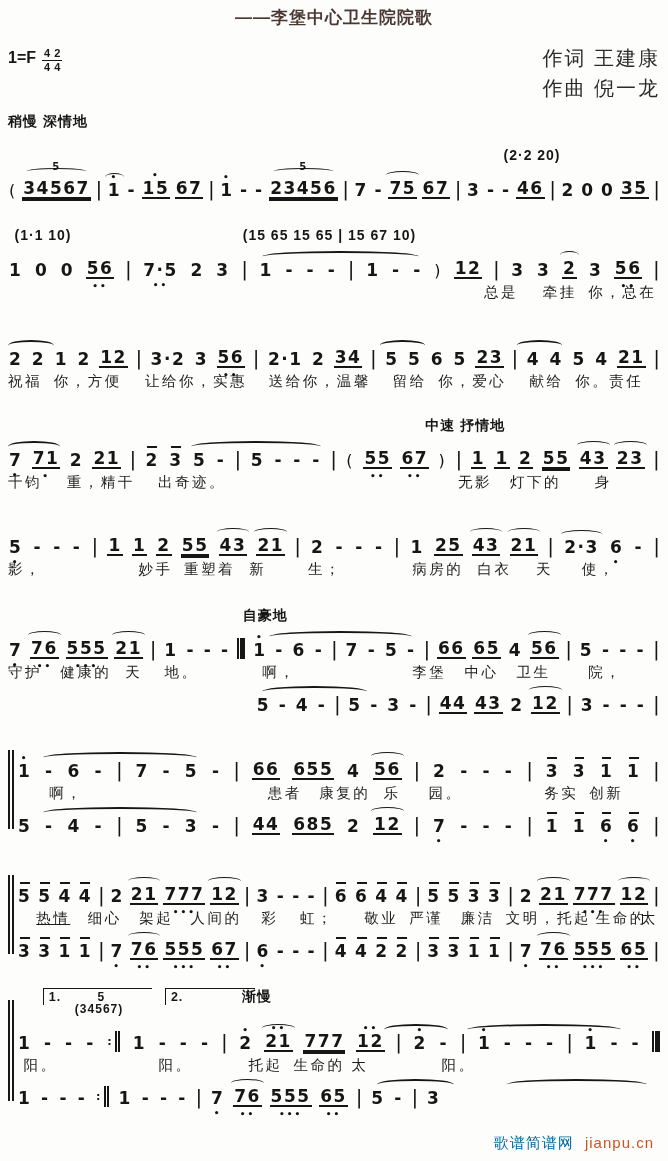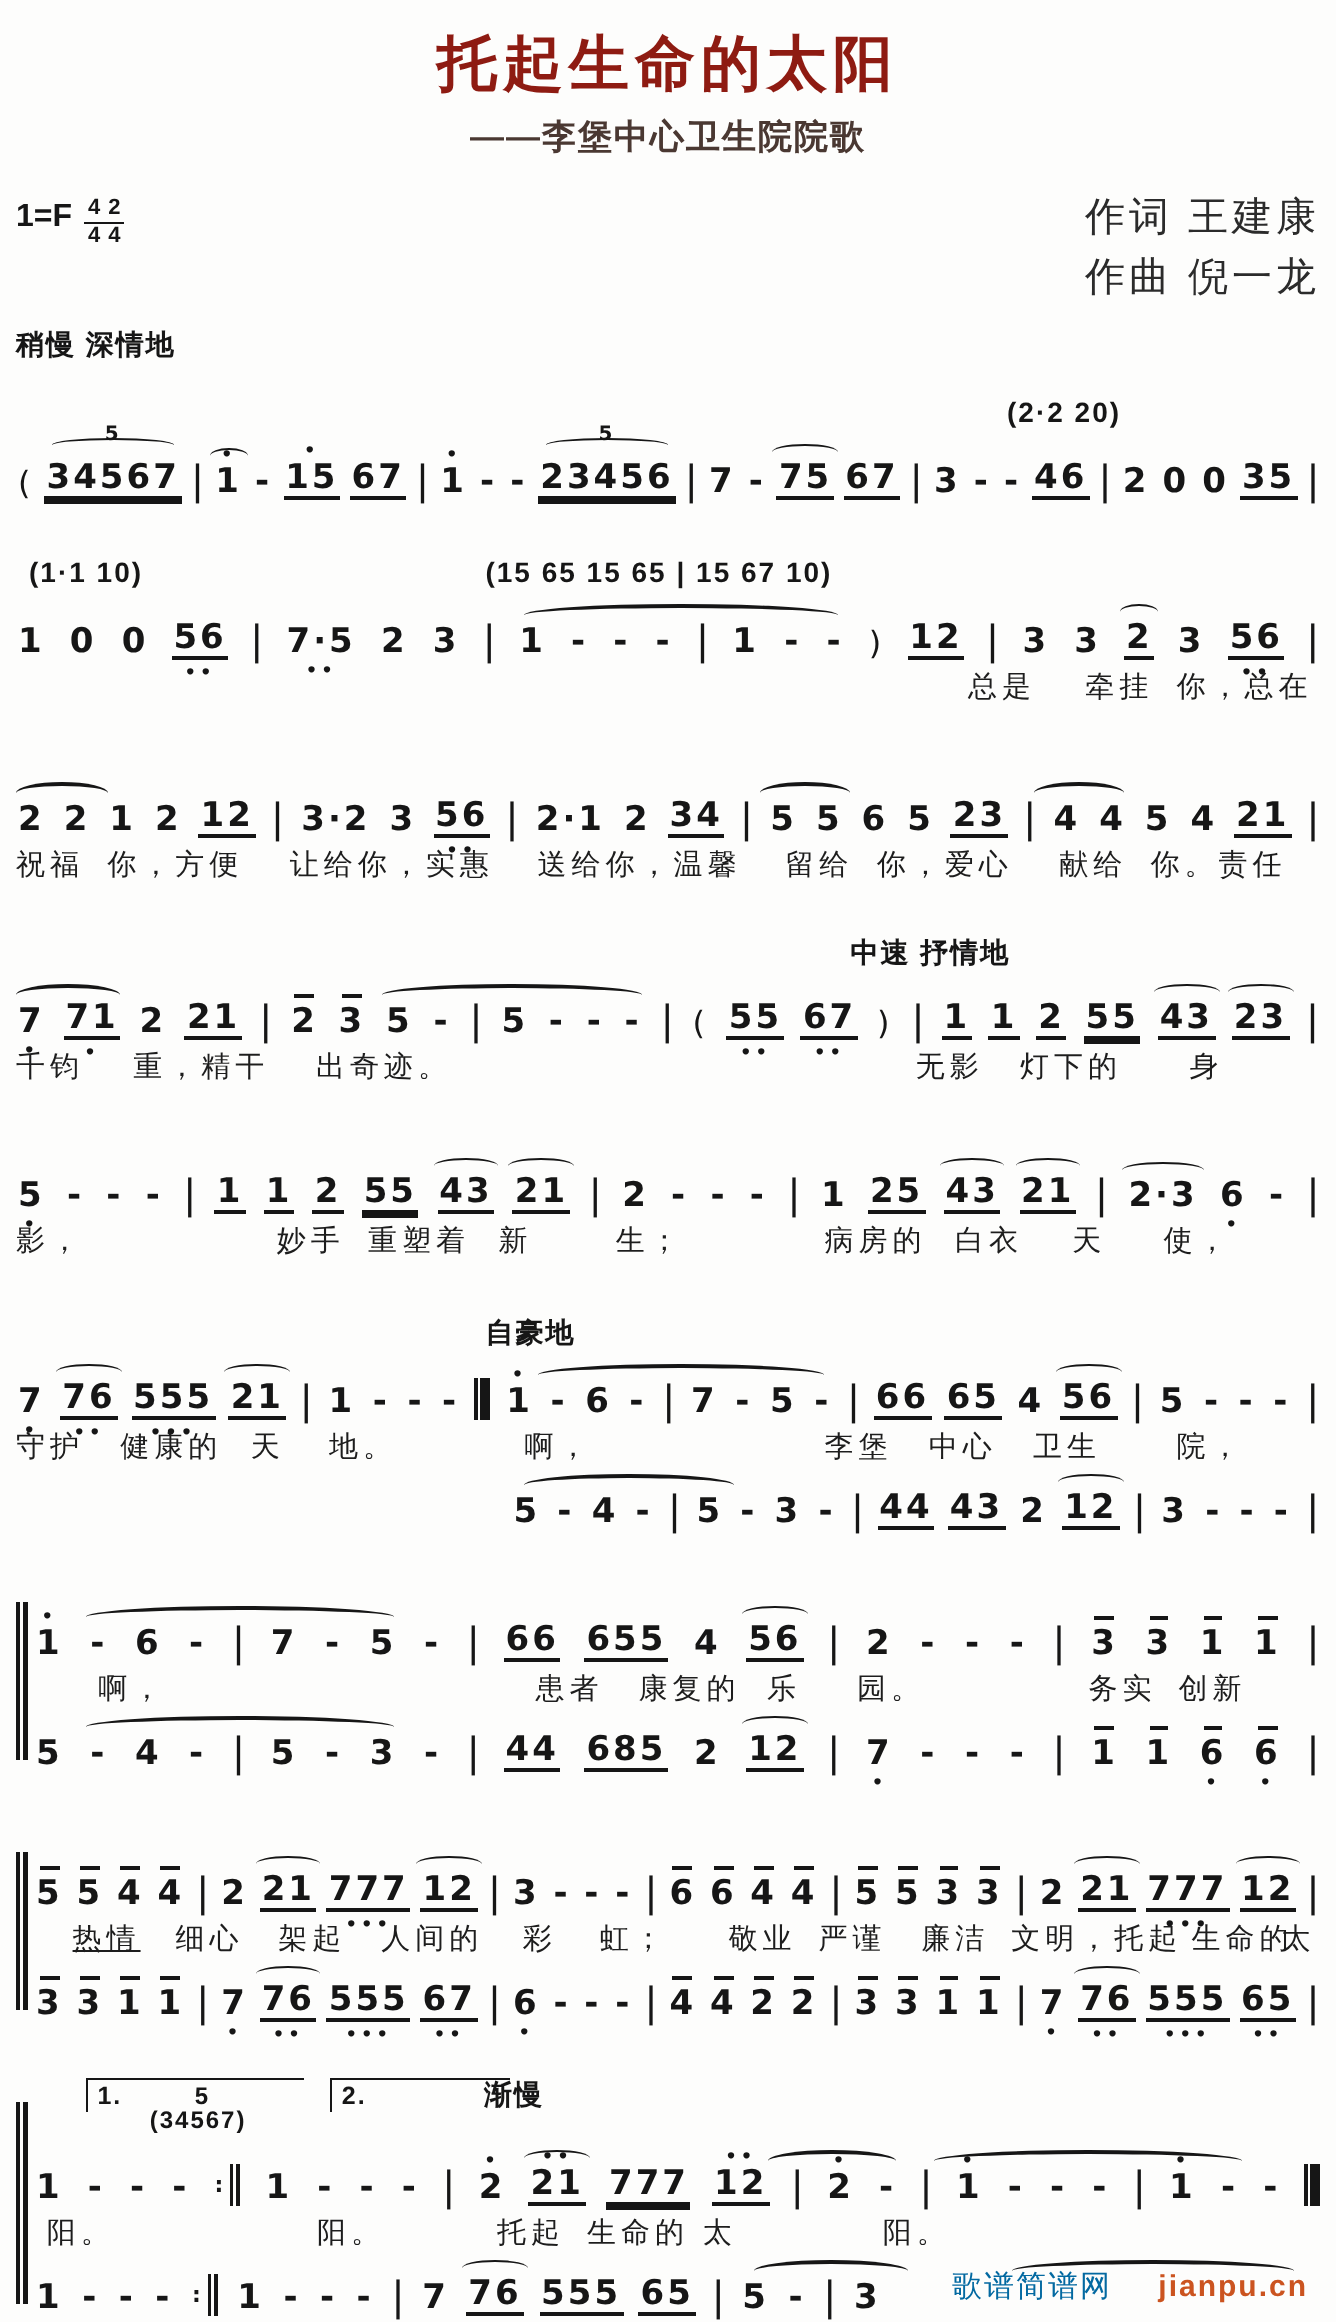--- a/index.html
+++ b/index.html
@@ -52,27 +52,26 @@
   .tup{position:absolute;top:-18px;left:50%;transform:translateX(-50%);font-size:10px;font-weight:bold;}
   .tuparc{position:absolute;left:6%;right:6%;top:-12px;height:6px;
           border-top:1.6px solid #161616;border-radius:100% 100% 0 0;}
   .slur-wide{position:absolute;top:2px;height:9px;border-top:2px solid #161616;
              border-radius:100% 100% 0 0;}
   .lyrics-row{position:relative;height:25px;font-size:14.5px;}
   .lyric{position:absolute;top:4px;white-space:nowrap;letter-spacing:2.5px;color:#1d1d1d;}
   
   .watermark{position:absolute;right:14px;bottom:8px;font-size:15px;letter-spacing:1px;}
   .watermark .site{color:#0369a1;}
-  .watermark .link{color:#cb5420;margin-left:18px;text-decoration:none;font-weight:bold;}
+  .watermark .link{color:#cb5420;margin-left:6px;text-decoration:none;}
 </style>
 </head>
 <body>
 
 <div class="page">
-  <div class="title" style="color: rgb(142, 27, 18);">托起生命的太阳</div>
   <div class="subtitle">——李堡中心卫生院院歌</div>
   <div class="meta-row">
     <div class="keysig">
       <span>1=F</span>
       <span id="meters"><span class="frac">
             <span class="num">4</span>
             <span class="den">4</span>
           </span><span class="frac">
             <span class="num">2</span>
             <span class="den">4</span>

